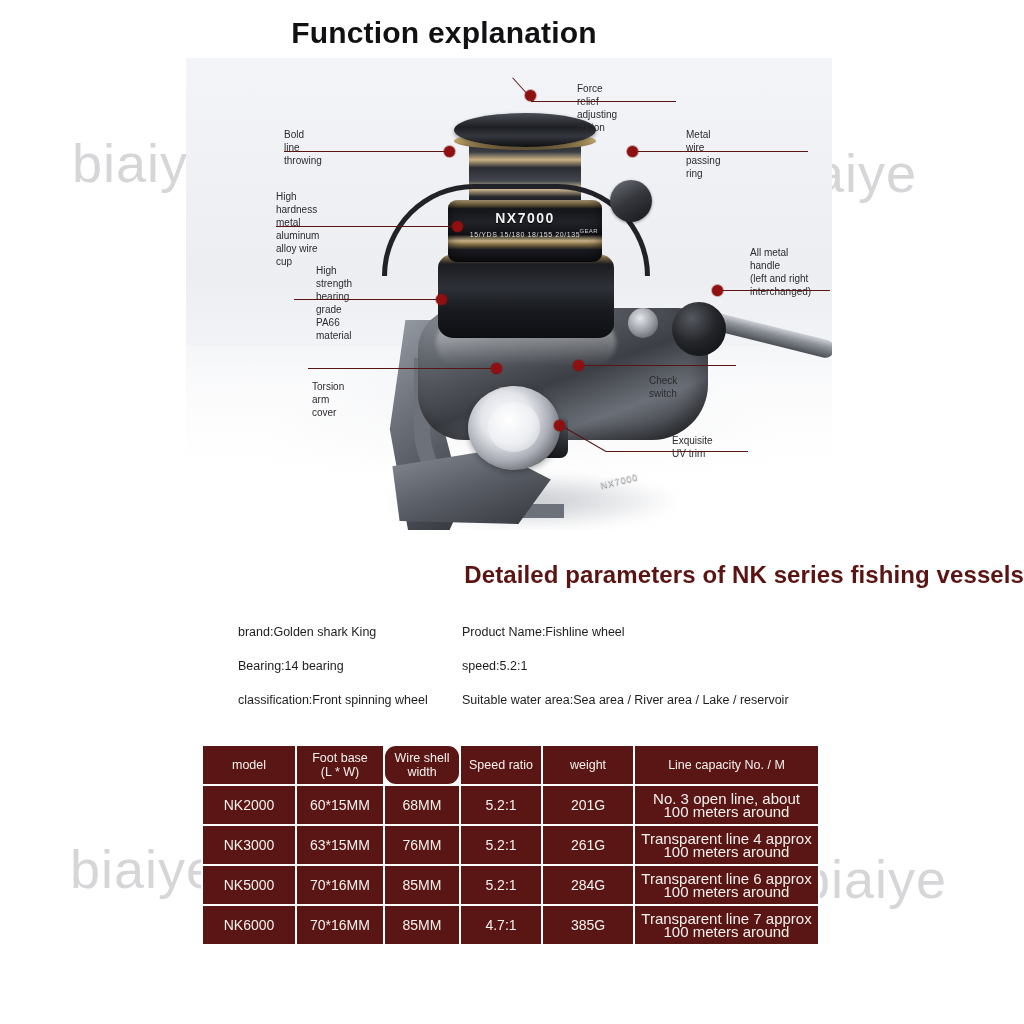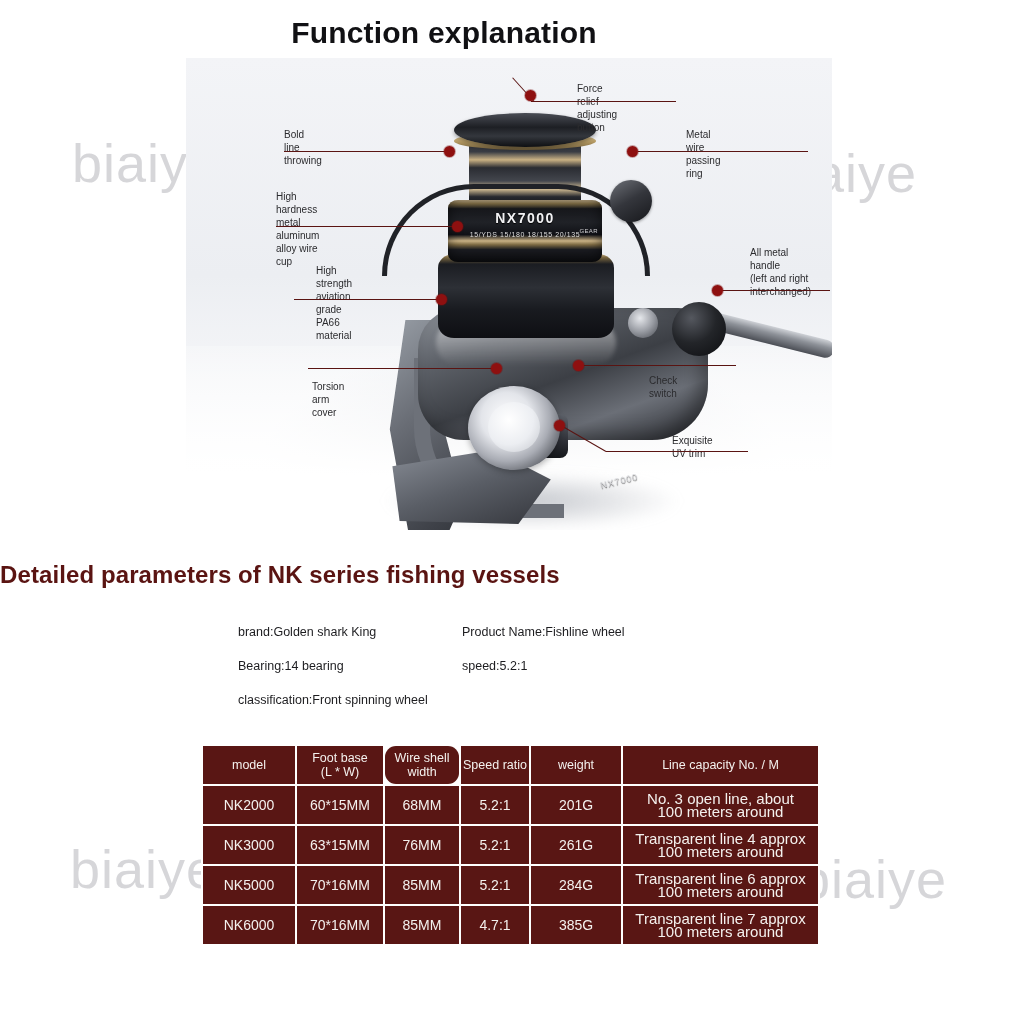--- a/index.html
+++ b/index.html
@@ -29,21 +29,21 @@
   .wm-5 { left: 800px; top: 848px; font-size: 54px; }
 
   
   .title-main {
     position:absolute; left:0; top:16px; width:888px;
     text-align:center; font-size:30px; font-weight:bold;
     color:#111114; letter-spacing:.2px;
   }
   .title-sub {
     position:absolute; left:0; top:561px; width:1024px;
-    text-align:left; font-size:24px; font-weight:bold;
+    text-align:right; font-size:24px; font-weight:bold;
     color:#5a1412; letter-spacing:.1px;
   }
 
   
   .photo {
     position:absolute; left:186px; top:58px; width:646px; height:472px;
     background:
       radial-gradient(ellipse 420px 200px at 52% 86%, rgba(193,197,205,.55) 0%, rgba(255,255,255,0) 62%),
       linear-gradient(180deg,#f3f4f7 0%,#eceef2 46%,#f6f7f9 72%,#ffffff 100%);
     overflow:hidden;
@@ -250,21 +250,21 @@
     vertical-align:middle;
     font-weight:normal;
     border:0;
   }
   .tbl th{ height:38px; font-size:12.5px; line-height:14px; }
   .tbl td{ height:38px; font-size:14px; }
   .tbl td.cap{ font-size:15px; line-height:13px; }
   .c-model{ width:92px; }
   .c-foot { width:86px;margin-left:20px; }
   .c-wire { width:74px;border-radius:11px; }
-  .c-speed{ width:68px;margin-top:46px; }
+  .c-speed{ width:80px;margin-top:46px; }
   .c-weight{ width:90px; }
   .c-cap  { width:auto; }
 </style>
 </head>
 <body>
 
 <div class="page">
 
   <div class="title-main">Function explanation</div>
   <div class="title-sub">Detailed parameters of NK series fishing vessels</div>
@@ -333,21 +333,21 @@
     </div>
 
     <div class="callout">
       <div class="ctext" style="left: 90px; top: 132px; white-space: pre-line;">High hardness metal
 aluminum alloy wire cup</div>
       <div class="lead" style="left:90px; top:168px; width:182px;"></div>
       <div class="dot" style="left:266px; top:163px;"></div>
     </div>
 
     <div class="callout">
-      <div class="ctext" style="left: 130px; top: 206px; white-space: pre-line;">High strength aviation
+      <div class="ctext" style="left: 130px; top: 206px; white-space: pre-line;">High strength bearing
 grade PA66 material</div>
       <div class="lead" style="left:108px; top:241px; width:152px;"></div>
       <div class="dot" style="left:250px; top:236px;"></div>
     </div>
 
     <div class="callout">
       <div class="ctext" style="left: 564px; top: 188px; white-space: pre-line;">All metal handle
 (left and right
 interchanged)</div>
       <div class="lead" style="left:536px; top:232px; width:108px;"></div>
@@ -379,20 +379,21 @@
     <div class="spec-row">
       <span class="spec-left">brand:Golden shark King</span>
       <span class="spec-right">Product Name:Fishline wheel</span>
     </div>
     <div class="spec-row">
       <span class="spec-left">Bearing:14 bearing</span>
       <span class="spec-right">speed:5.2:1</span>
     </div>
     <div class="spec-row">
       <span class="spec-left">classification:Front spinning wheel</span>
+      <span class="spec-right">Suitable water area:Sea area / River area / Lake / reservoir</span>
     </div>
   </div>
 
   <table class="tbl">
     <thead>
       <tr>
         <th class="c-model" style="white-space: pre-line;">model</th>
         <th class="c-foot" style="white-space: pre-line;">Foot base
 (L * W)</th>
         <th class="c-wire" style="white-space: pre-line;">Wire shell

